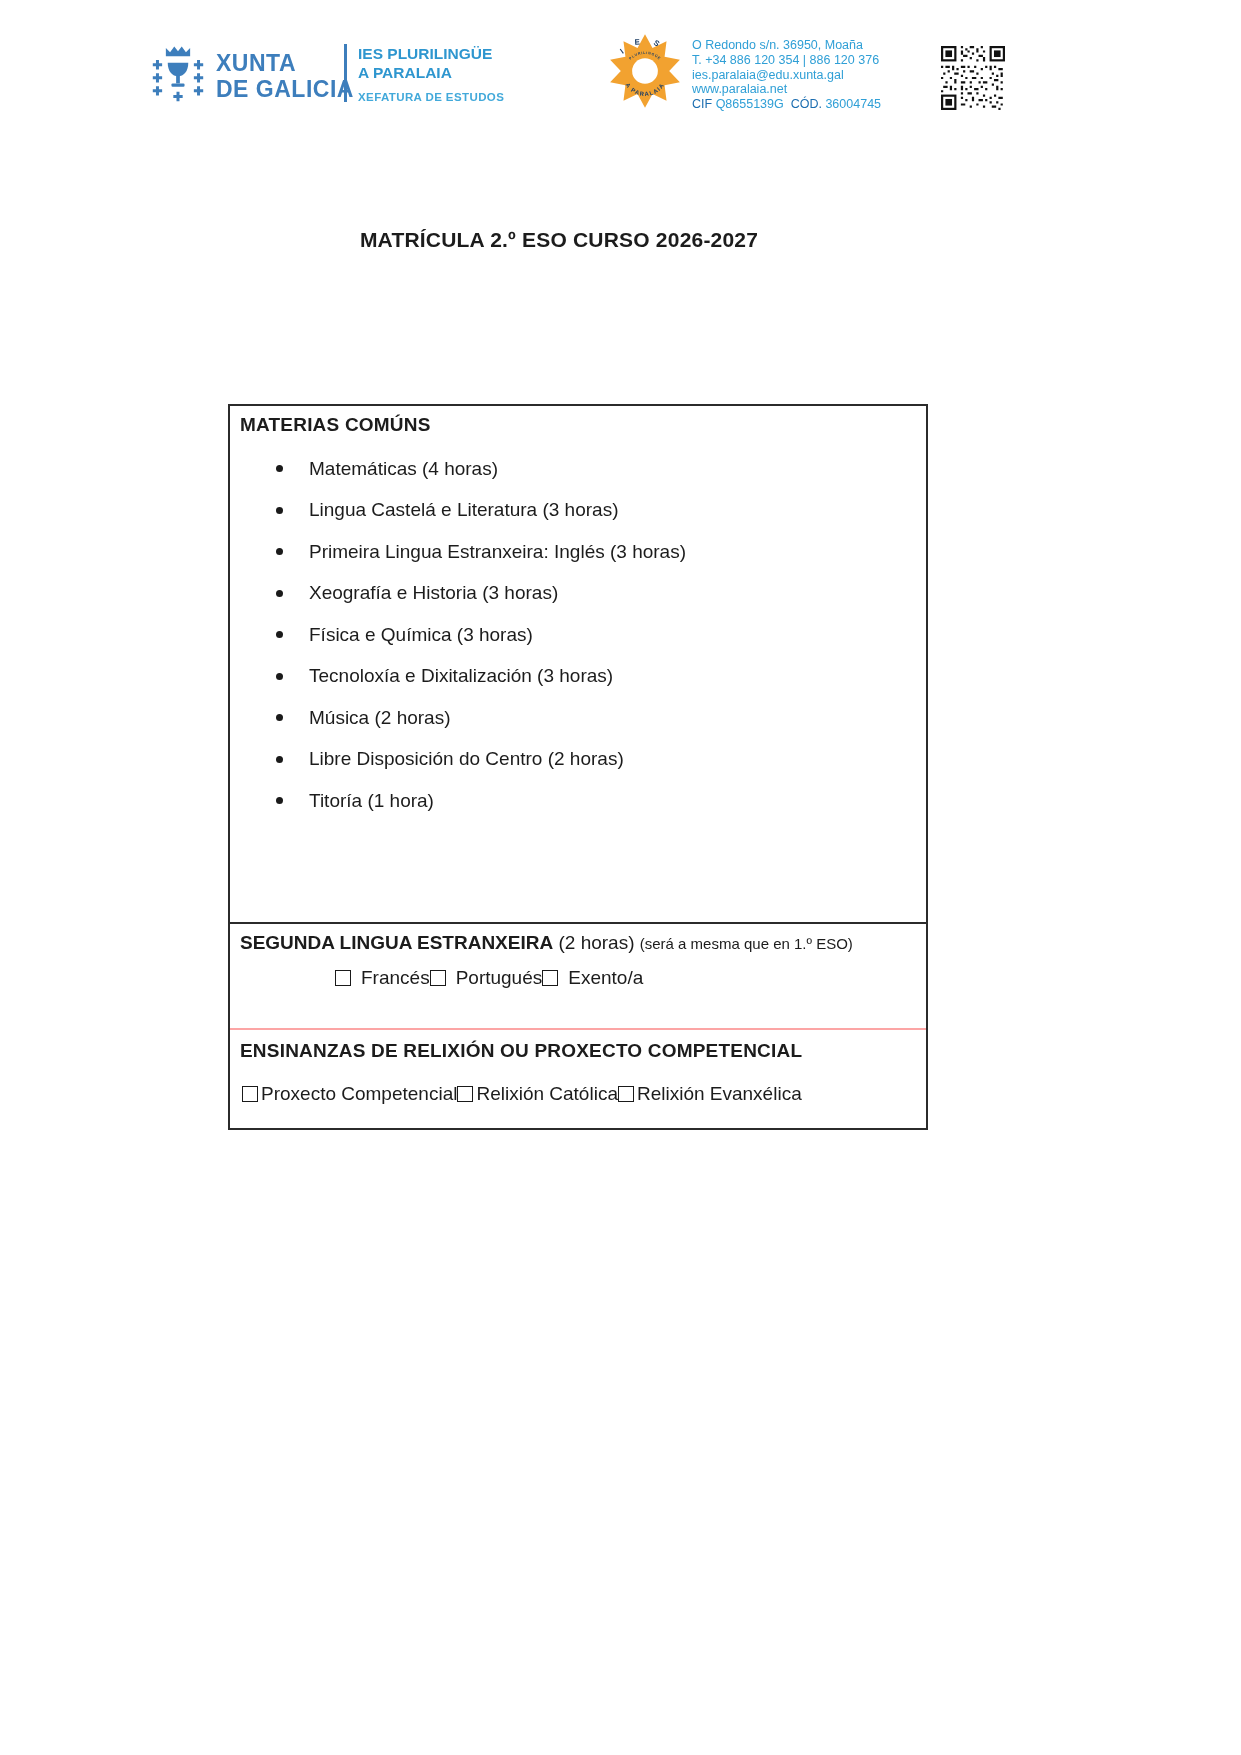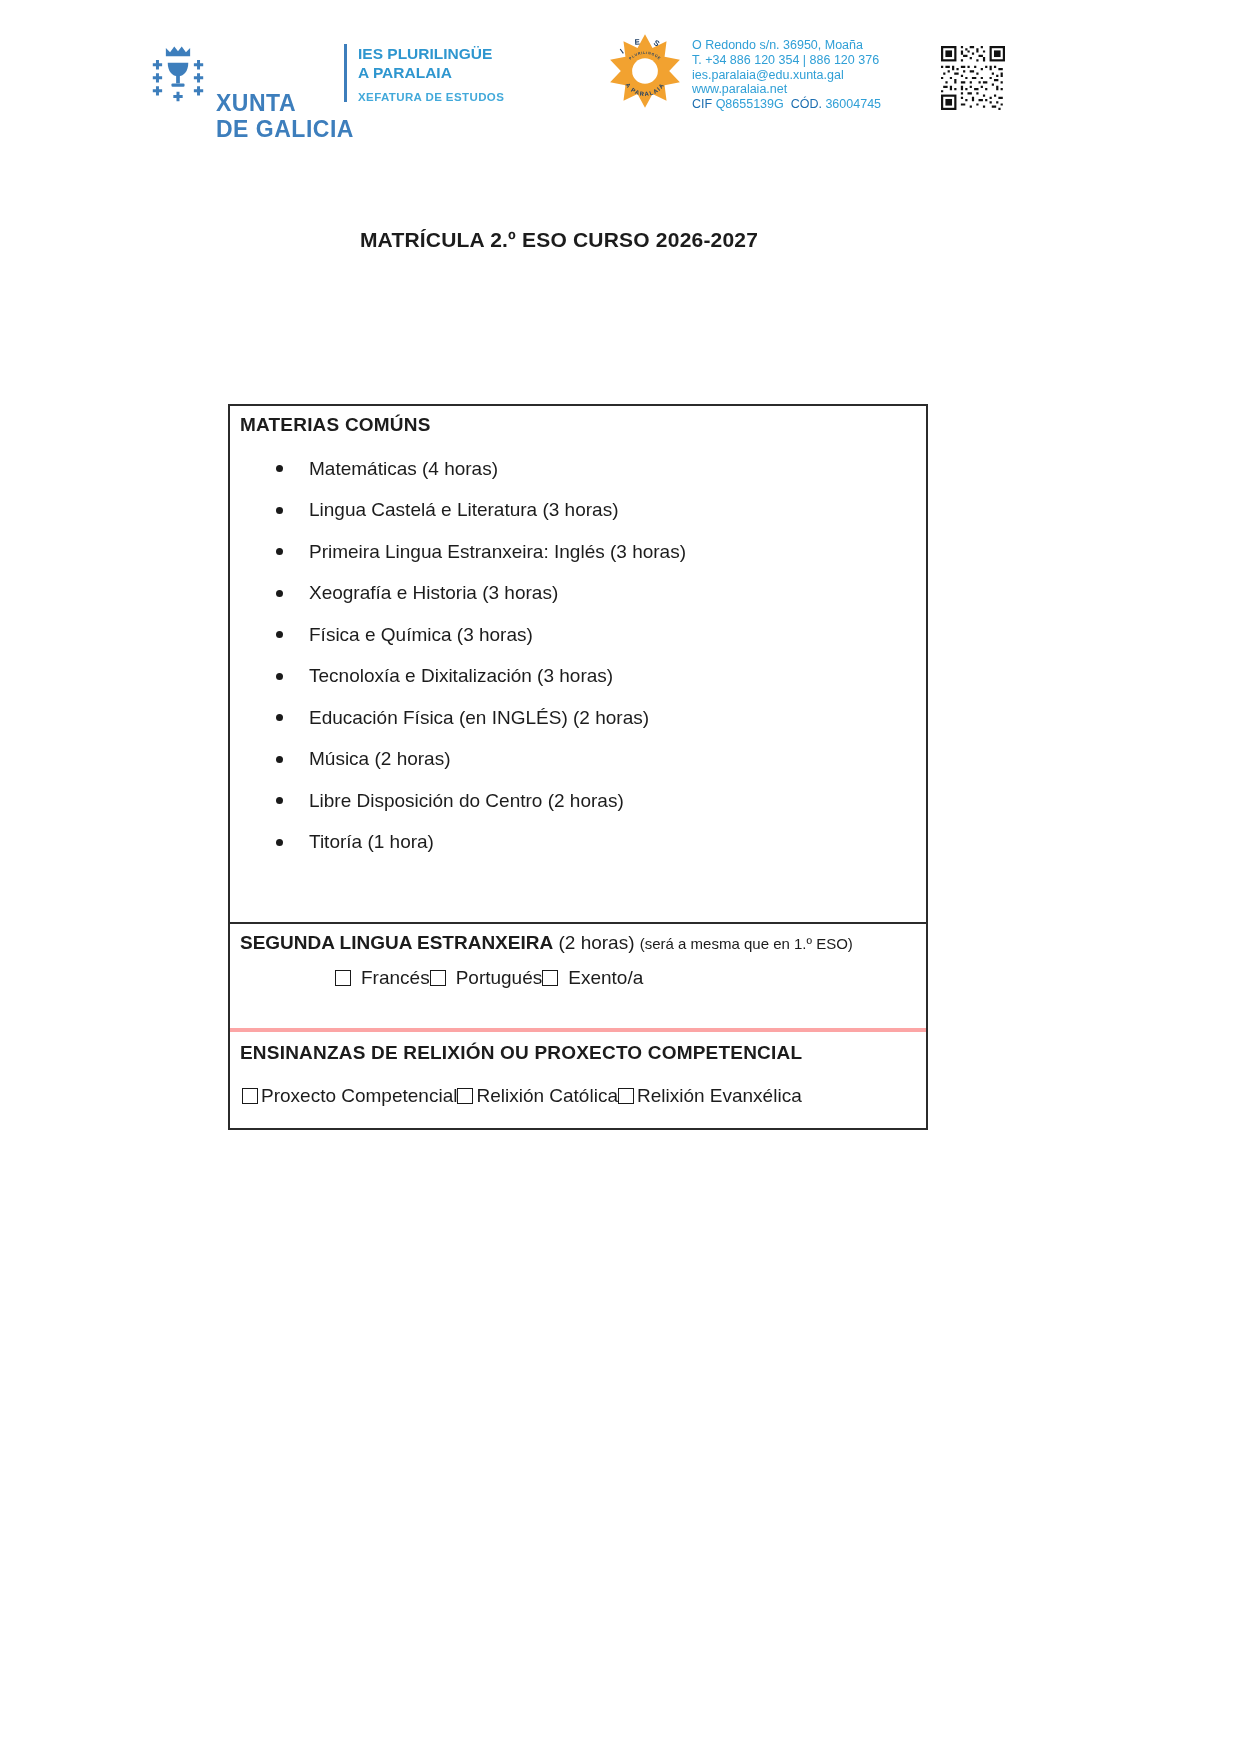--- a/index.html
+++ b/index.html
@@ -3,41 +3,41 @@
 <meta charset="utf-8">
 <style>
   * { margin:0; padding:0; box-sizing:border-box; }
   html,body { background:#ffffff; }
   body { font-family:"Liberation Sans","DejaVu Sans",sans-serif; color:#1c1c1c; }
   .page { position:relative; width:1241px; height:1755px; background:#fff; overflow:hidden; }
 
   
   .crest { position:absolute; left:150px; top:42px; width:56px; height:66px; }
   .xunta-text { position:absolute; left:216px; top:50px; color:#3d7ebc; font-size:23px;
-                font-weight:600; line-height:26px; letter-spacing:.5px;margin-top:40px; }
+                font-weight:600; line-height:26px; letter-spacing:.5px; }
   .hdr-divider { position:absolute; left:344px; top:44px; width:3px; height:58px; background:#3d7ebc; }
   .school-text { position:absolute; left:358px; top:44px; color:#2e96cf; font-size:15.5px;
                  font-weight:600; line-height:19px; }
   .school-text .xefatura { font-size:11.5px; color:#42a9da; letter-spacing:.4px; margin-top:6px; }
   .sun { position:absolute; left:606px; top:32px; width:78px; height:78px; }
   .contact { position:absolute; left:692px; top:38px; font-size:12.5px; line-height:14.8px;
              color:#2f9fd6; font-weight:500; }
   .contact .lbl { color:#1b6db0; font-weight:400; }
   .contact .cifline { margin-top:0; }
   .qr { position:absolute; left:941px; top:45px; width:64px; height:66px; }
 
   
   .doc-title { position:absolute; left:209px; top:228px; width:700px; text-align:center;
                font-size:21px; font-weight:700; letter-spacing:.2px; }
 
   
   .form-table { position:absolute; left:205px; top:404px; width:700px; border:2px solid #2b2b2b;margin-left:23px; }
   .row1 { height:516px; padding:8px 10px 0 10px; }
   .row2 { height:106px; border-top:2px solid #2b2b2b; padding:8px 10px 0 10px; }
-  .row3 { height:100px; border-top:4px solid #fca5a5; padding:10px 10px 0 10px; }
+  .row3 { height:100px; border-top:2px solid #fca5a5; padding:10px 10px 0 10px; }
   .sec-heading { font-size:19px; font-weight:700; letter-spacing:.2px; }
   .subject-list { list-style:none; margin-top:12px; padding-left:36px; }
   .subject-list li { height:41.5px; display:flex; align-items:center; font-size:19px; }
   .bullet { width:7px; height:7px; border-radius:50%; background:#1a1a1a; margin-right:26px; flex:0 0 auto; }
   .heading-line { font-size:19px; }
   .heading-line .bold { font-weight:700; }
   .heading-line .note { font-size:15px; }
   .cbx-row { display:flex; justify-content:flex-start; align-items:center; }
   .cbx-row.lang { margin-top:13px; padding:0 88px 0 95px; }
   .cbx-row.rel  { margin-top:21px; padding:0 20px 0 2px; }
@@ -164,24 +164,20 @@
           <li>
           <span class="bullet"></span>
           <span>Física e Química (3 horas)</span>
         </li>
           <li>
           <span class="bullet"></span>
           <span>Tecnoloxía e Dixitalización (3 horas)</span>
         </li>
           <li>
           <span class="bullet"></span>
-          <span>Educación Física (en INGLÉS) (2 horas)</span>
-        </li>
-          <li>
-          <span class="bullet"></span>
           <span>Música (2 horas)</span>
         </li>
           <li>
           <span class="bullet"></span>
           <span>Libre Disposición do Centro (2 horas)</span>
         </li>
           <li>
           <span class="bullet"></span>
           <span>Titoría (1 hora)</span>
         </li>

